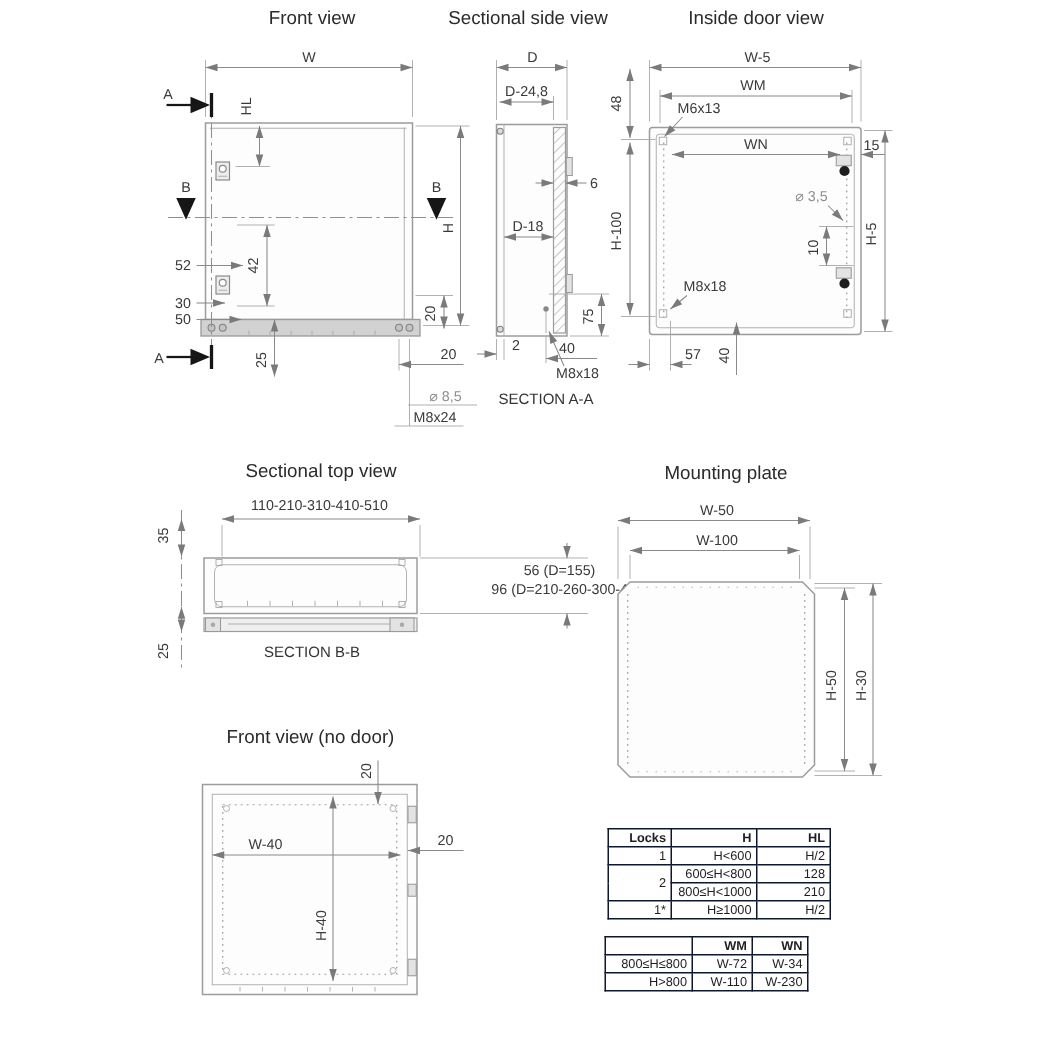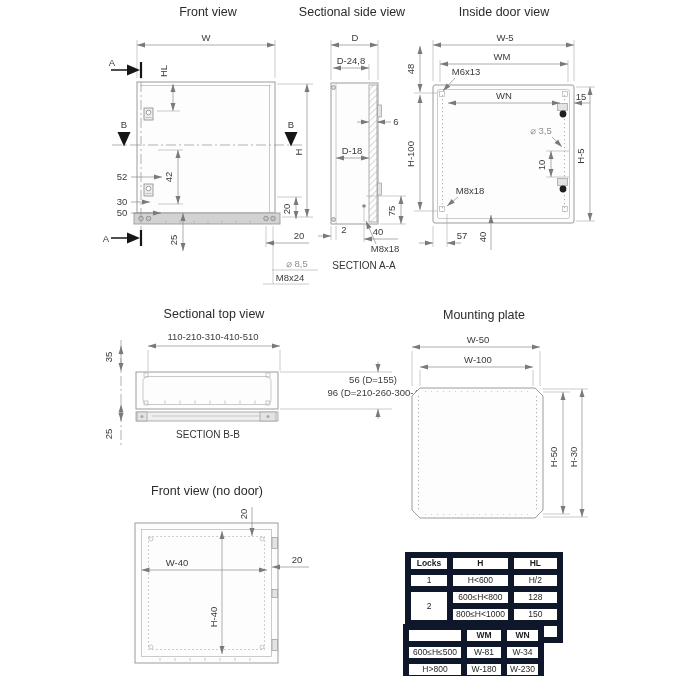--- a/index.html
+++ b/index.html
@@ -21,21 +21,21 @@
   text { fill:#3a3a3a; }
   .dim-t { font-size:9.5px; }
   .ttl   { font-size:12.5px; fill:#2b2b2b; }
   .sec   { font-size:10px; fill:#333; }
   .gray-t{ fill:#8f8f8f; }
   .mid   { text-anchor:middle; }
 
   
   .dtable { position:absolute; border-collapse:collapse; font-size:8.5px; color:#1f1f1f;
             text-align:center; background:#fff; }
-  .dtable td, .dtable th { border:6px solid #0f172a; padding:0 3px; height:11px; line-height:1; }
+  .dtable td, .dtable th { border:1px solid #0f172a; padding:0 3px; height:11px; line-height:1;text-align:right; }
   .dtable th { font-weight:bold; }
   #locks-table { left:405px; top:552px; }
   #width-table { left:403px; top:624px; }
 </style>
 </head>
 <body>
 
 <div class="stage">
 
 <svg width="700" height="700" viewBox="0 0 700 700">
@@ -424,21 +424,21 @@
     <td>H&lt;600</td>
     <td>H/2</td>
   </tr>
   <tr>
     <td rowspan="2">2</td>
     <td>600≤H&lt;800</td>
     <td>128</td>
   </tr>
   <tr>
     <td>800≤H&lt;1000</td>
-    <td>150</td>
+    <td>210</td>
   </tr>
   <tr>
     <td>1*</td>
     <td>H≥1000</td>
     <td>H/2</td>
   </tr>
 </tbody>
     </table>
 
 <table class="dtable" id="width-table">
@@ -447,25 +447,25 @@
         <col style="width:40px">
         <col style="width:37px">
       </colgroup>
   <tbody>
         <tr>
     <th></th>
     <th>WM</th>
     <th>WN</th>
   </tr>
   <tr>
-    <td>600≤H≤500</td>
-    <td>W-81</td>
+    <td>800≤H≤800</td>
+    <td>W-72</td>
     <td>W-34</td>
   </tr>
   <tr>
     <td>H&gt;800</td>
-    <td>W-180</td>
+    <td>W-110</td>
     <td>W-230</td>
   </tr>
 </tbody>
     </table>
 
 </div>
 
 </body></html>

